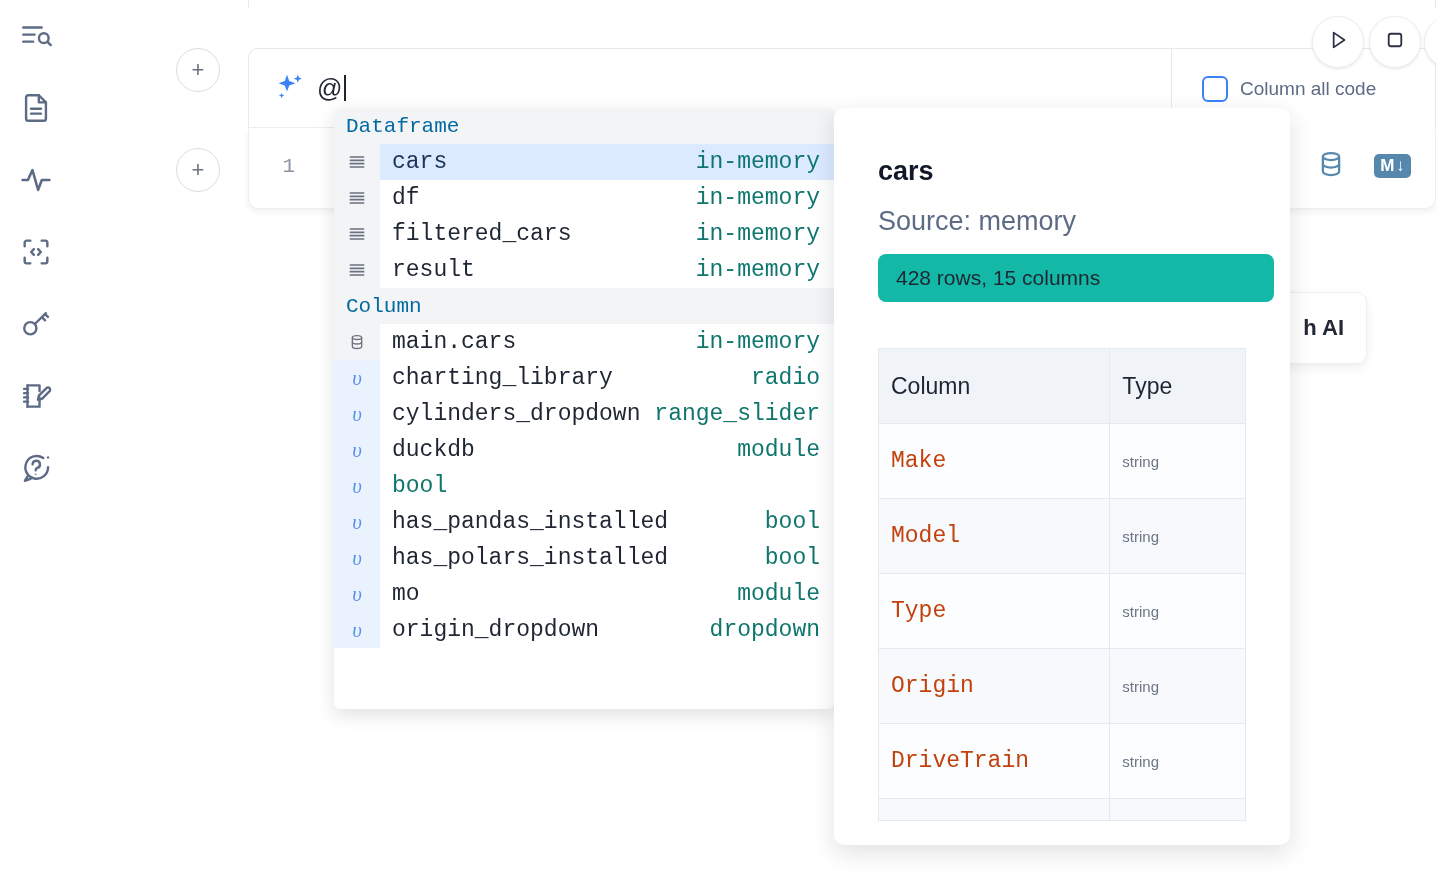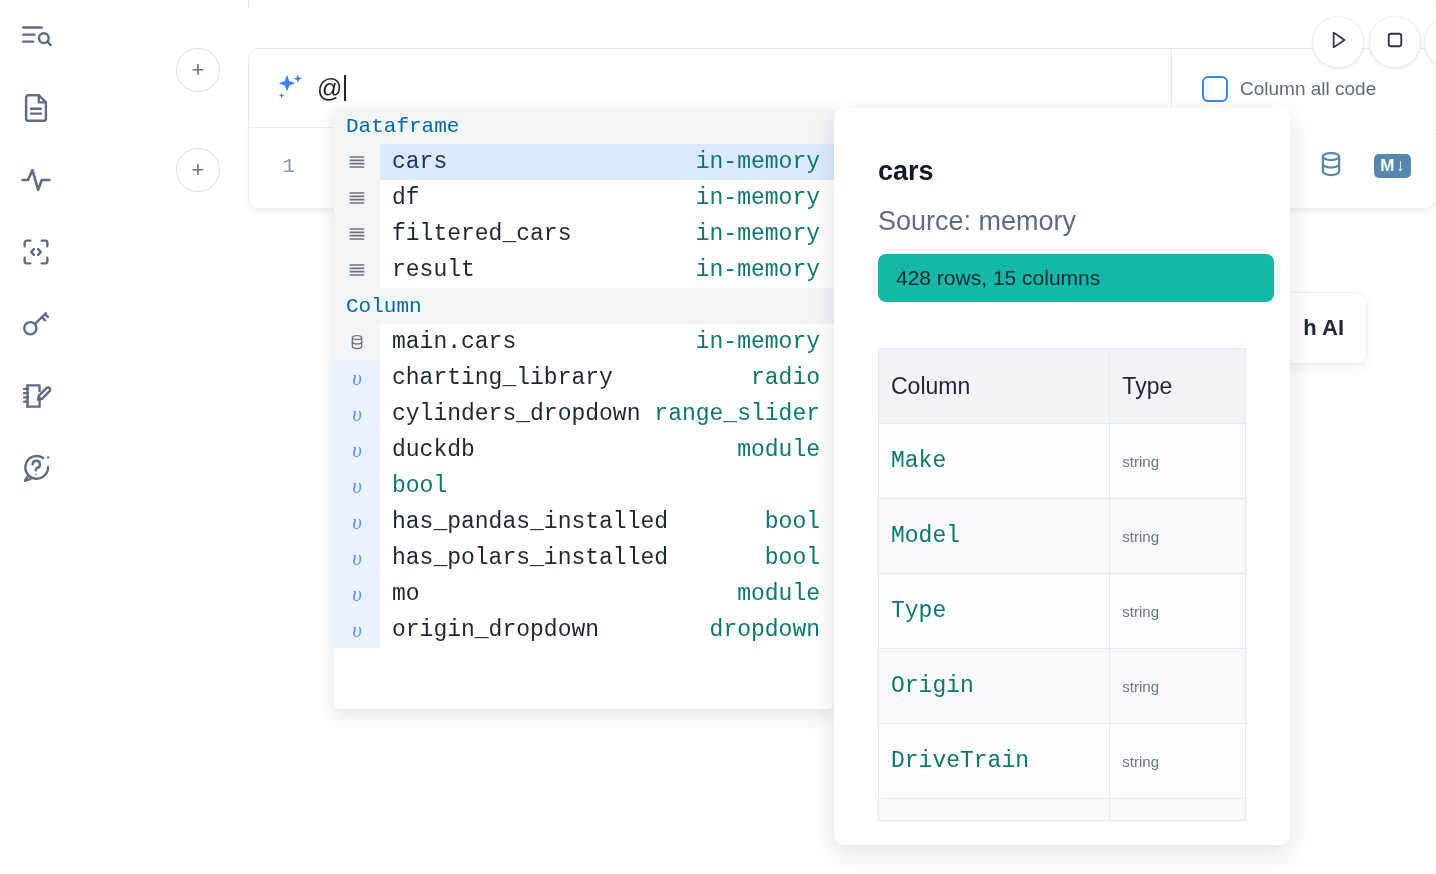--- a/index.html
+++ b/index.html
@@ -154,21 +154,21 @@
     font-size: 21px; color: #1f2633;
   }
   .pv-table { position: absolute; left: 44px; top: 240px; width: 368px; }
   .pv-tr { display: flex; border: 1px solid #e4e8ef; border-top: none; }
   .pv-tr:first-child { border-top: 1px solid #e4e8ef; }
   .pv-th, .pv-td { height: 74px; display: flex; align-items: center; padding-left: 12px; }
   .pv-th:first-child, .pv-td:first-child { width: 232px; border-right: 1px solid #e4e8ef; }
   .pv-th:last-child, .pv-td:last-child { width: 135px; }
   .pv-tr.head { background: #f0f3f8; }
   .pv-th { font-size: 23px; color: #1f2633; }
-  .pv-td.col { font-family: "Liberation Mono", monospace; font-size: 23px; color: #0f766e; }
+  .pv-td.col { font-family: "Liberation Mono", monospace; font-size: 23px; color: #c2410c; }
   .pv-td.typ { font-size: 15px; color: #6b7585; }
   .pv-tr.odd { background: #fcfdfe; }
   .pv-tr.even { background: #f7f9fc; }
   .pv-tr.partial { height: 22px; overflow: hidden; }
   .pv-tr.partial .pv-td { height: 22px; }
 </style>
 </head>
 <body>
 
 <div id="root">

